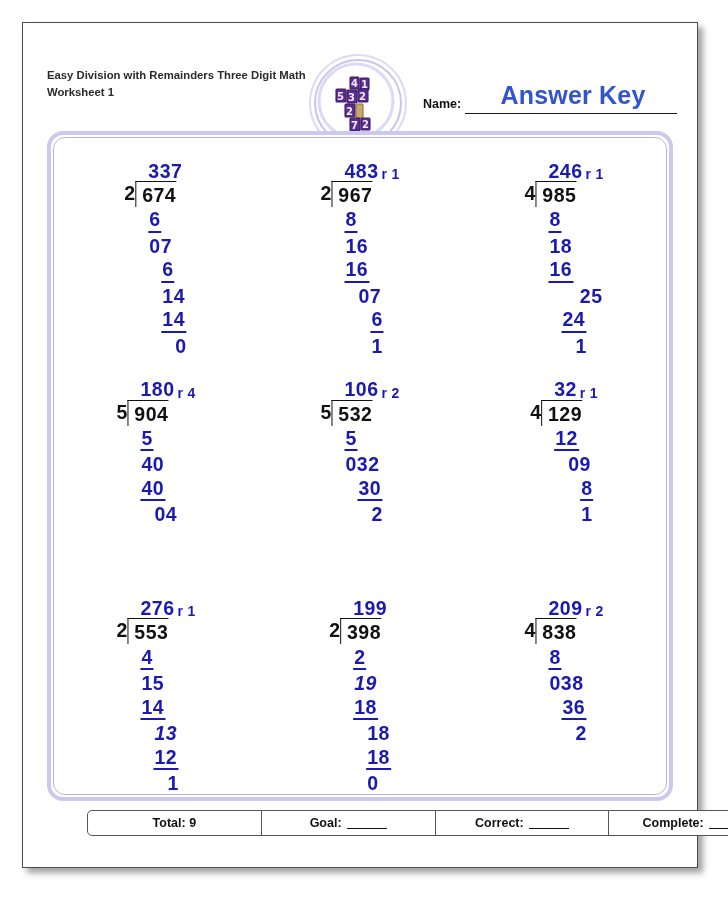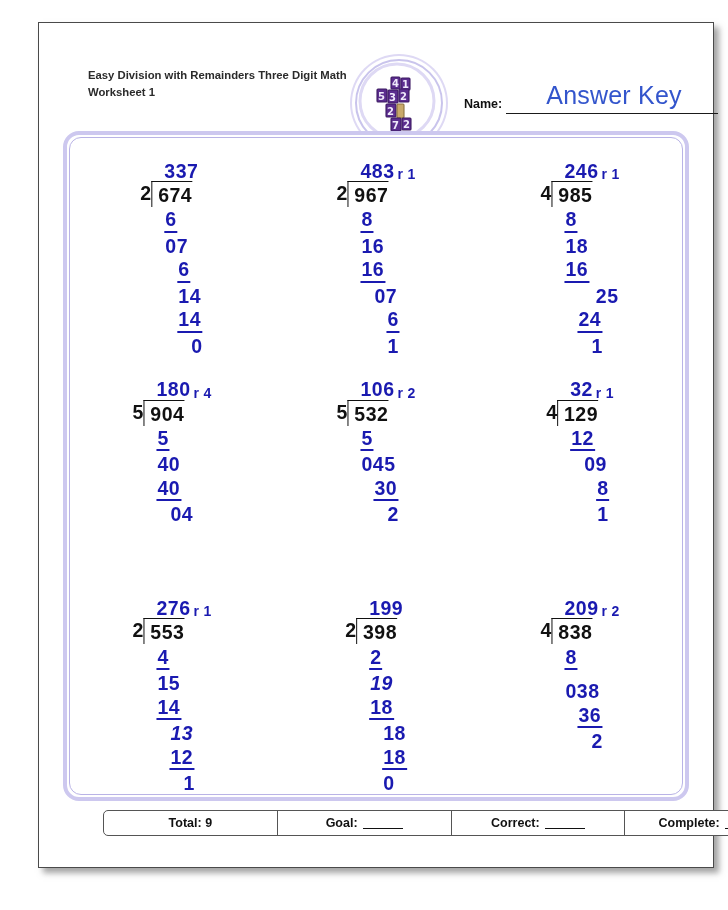--- a/index.html
+++ b/index.html
@@ -10,29 +10,28 @@
   body {
     width: 728px;
     height: 910px;
     font-family: "Liberation Sans", sans-serif;
     overflow: hidden;
   }
 
   
   .sheet {
     position: absolute;
-    left: 38px;
+    left: 22px;
     top: 22px;
     width: 676px;
     height: 846px;
     background: #ffffff;
     border: 1px solid #4a4a4a;
     box-shadow: 5px 5px 6px rgba(90,90,90,0.55);
     box-sizing: border-box;
-    padding-left: 25px;
   }
 
   
   .header {
     position: relative;
     height: 92px;
   }
   .title {
     position: absolute;
     left: 24px;
@@ -80,21 +79,21 @@
     height: 34px;
     border-bottom: 1.6px solid #1a1a1a;
   }
   .answer-key {
     position: absolute;
     left: 52px;
     top: 2px;
     width: 196px;
     text-align: center;
     font-size: 25px;
-    font-weight: normal;
+    font-weight: bold;
     color: #3355cc;
     letter-spacing: .2px;
   }
 
   
   .panel {
     position: absolute;
     left: 24px;
     top: 108px;
     width: 626px;
@@ -455,21 +454,21 @@
                 </div>
                 <div class="ld-main">
                   <span class="divisor">5</span>
                   <span class="bracket"><span class="dividend">532</span></span>
                 </div>
                 <div class="steps">
                   <div class="step" style="padding-left: 0px;">
                     <span class="stepnum ul">5</span>
                   </div>
                   <div class="step" style="padding-left: 0px;">
-                    <span class="stepnum">045</span>
+                    <span class="stepnum">032</span>
                   </div>
                   <div class="step" style="padding-left: 13px;">
                     <span class="stepnum ul">30</span>
                   </div>
                   <div class="step" style="padding-left: 26px;">
                     <span class="stepnum">2</span>
                   </div>
                 </div>
               </div>
             </div>
@@ -571,21 +570,21 @@
                   <span class="rem">r 2</span>
                 </div>
                 <div class="ld-main">
                   <span class="divisor">4</span>
                   <span class="bracket"><span class="dividend">838</span></span>
                 </div>
                 <div class="steps">
                   <div class="step" style="padding-left: 0px;">
                     <span class="stepnum ul">8</span>
                   </div>
-                  <div class="step" style="padding-left: 0px; margin-top: 8px;">
+                  <div class="step" style="padding-left: 0px;">
                     <span class="stepnum">038</span>
                   </div>
                   <div class="step" style="padding-left: 13px;">
                     <span class="stepnum ul">36</span>
                   </div>
                   <div class="step" style="padding-left: 26px;">
                     <span class="stepnum">2</span>
                   </div>
                 </div>
               </div>

